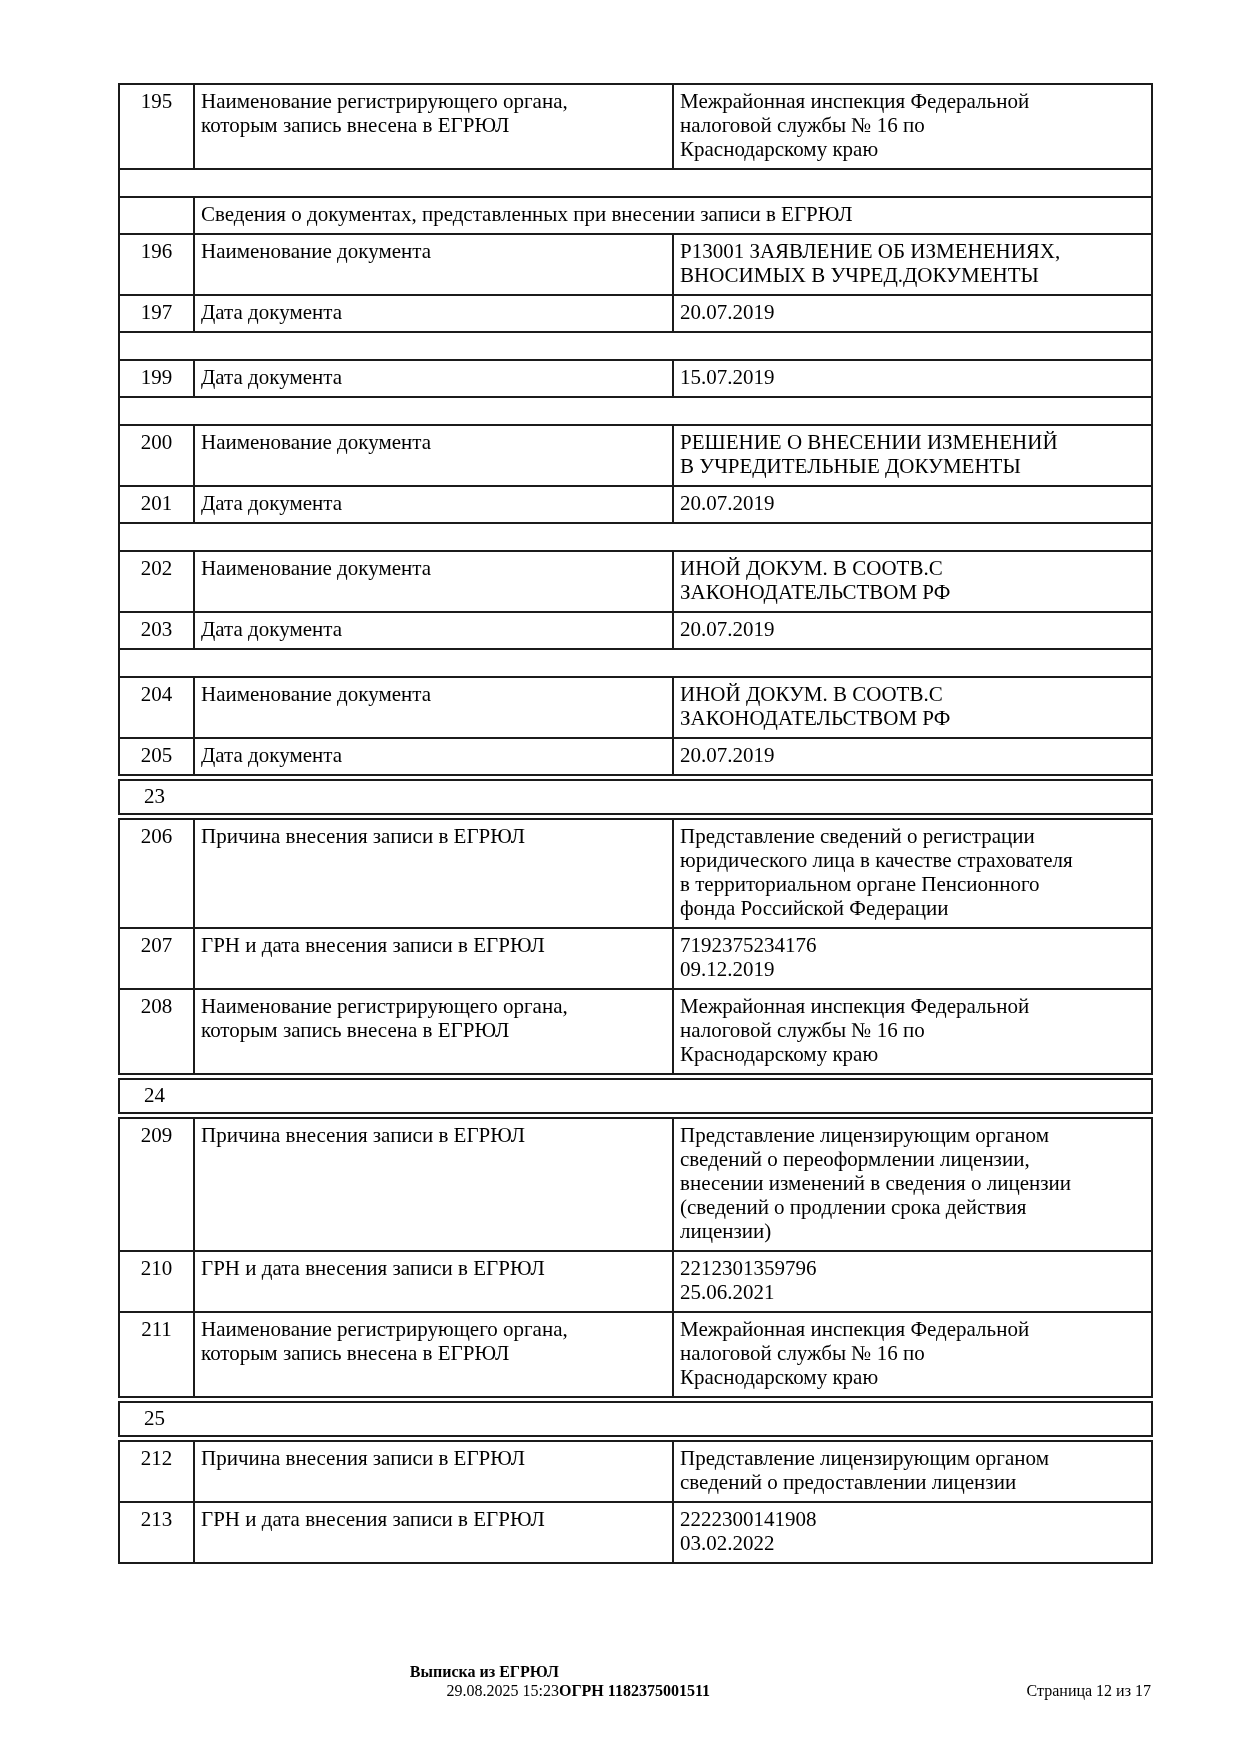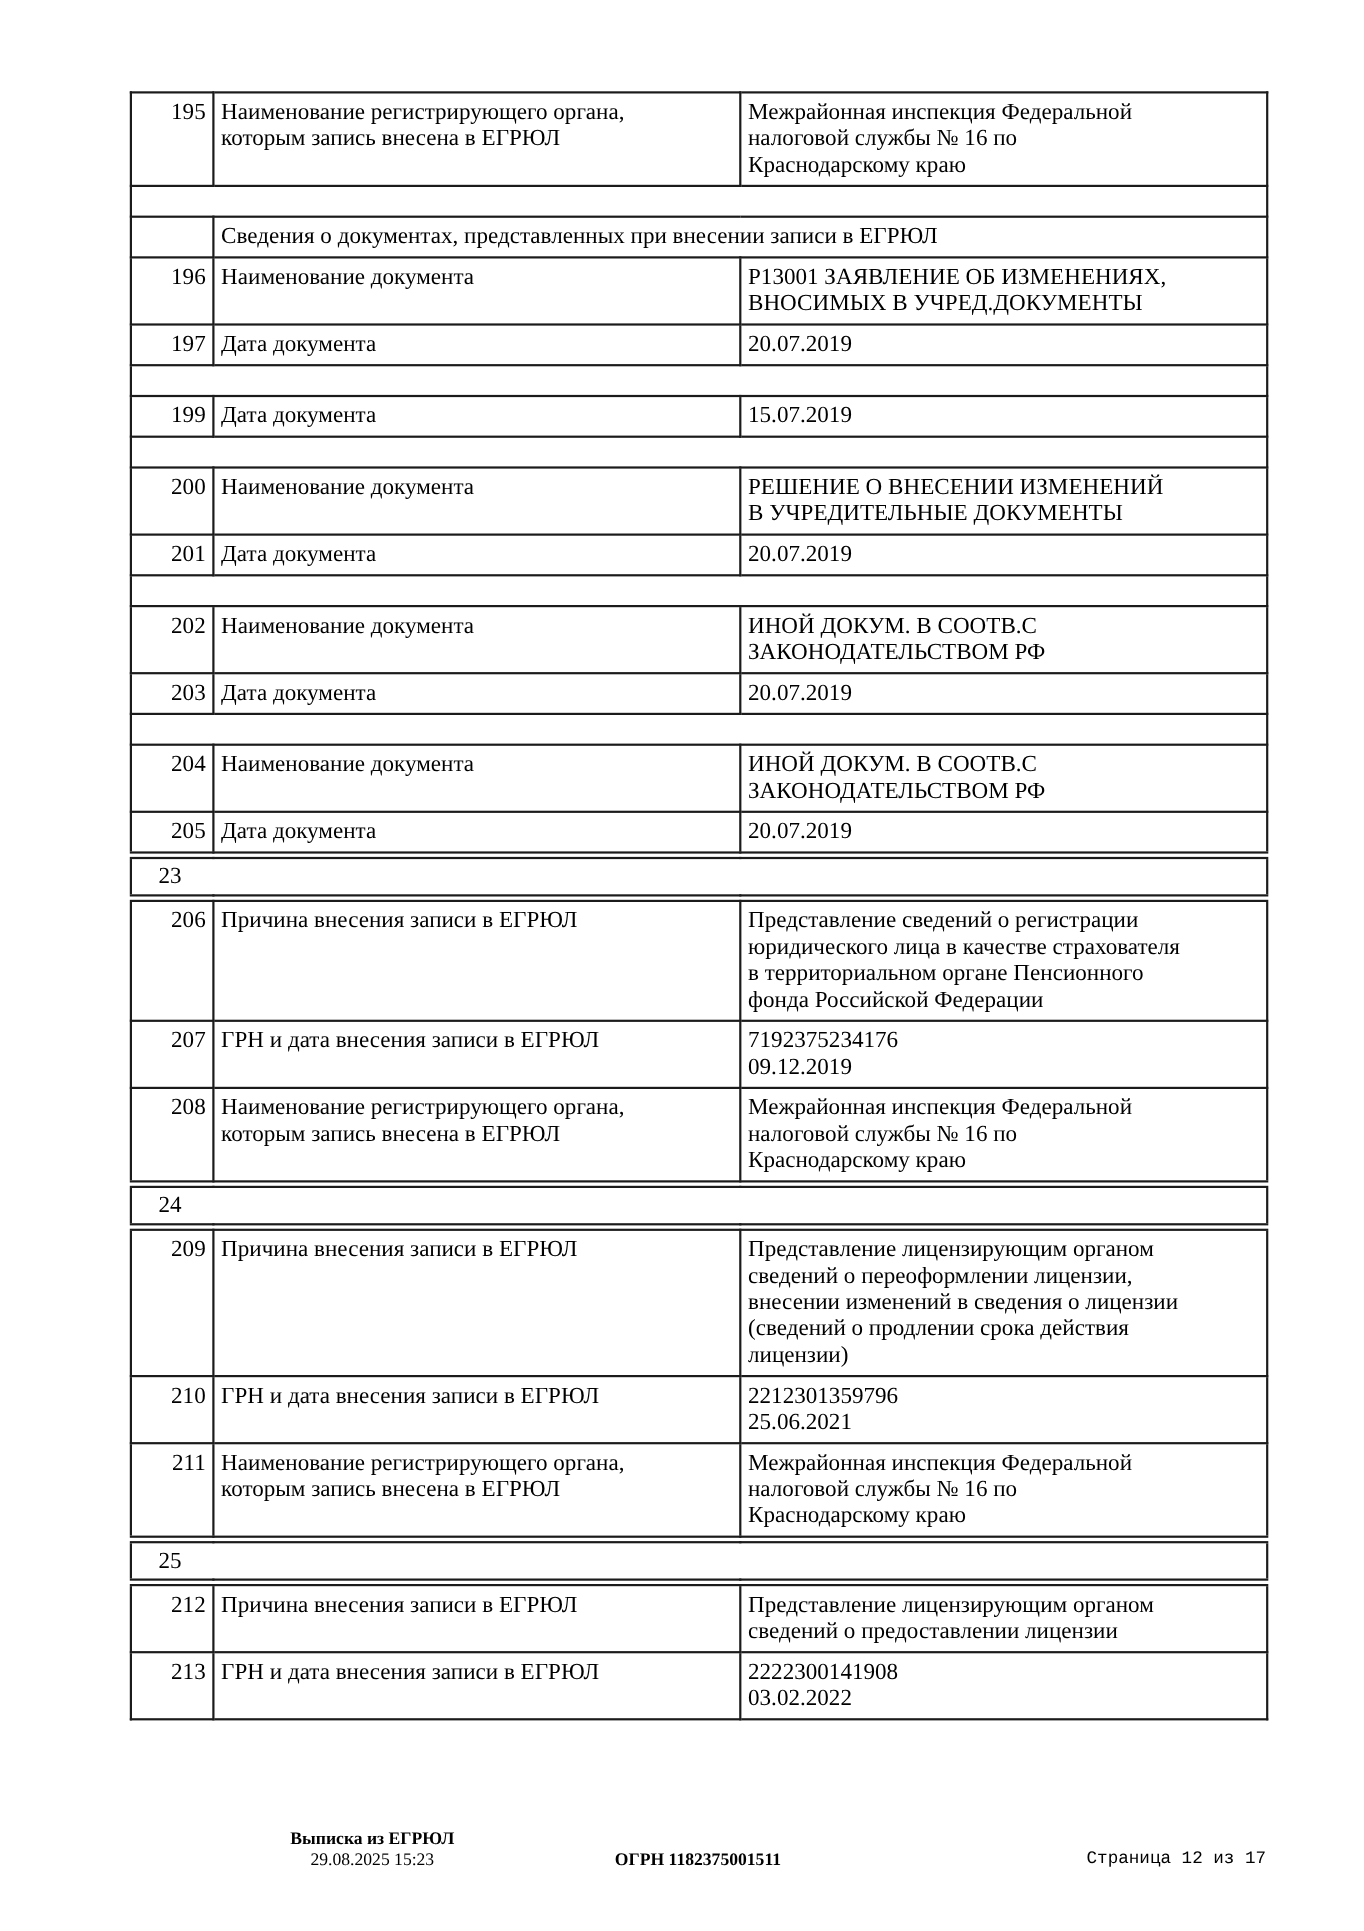--- a/index.html
+++ b/index.html
@@ -26,21 +26,21 @@
   }
   table.egrul td {
     border: 2px solid #1b1b1b;
     vertical-align: top;
     font-size: 21px;
     line-height: 24px;
     padding: 4px 6px 7px 6px;
     overflow: hidden;
   }
   td.cell-num {
-    text-align: right;
+    text-align: center;
     padding-left: 2px;
     padding-right: 2px;
   }
   td.cell-label,
   td.cell-value {
     white-space: pre-line;
   }
   td.cell-subheader {
     white-space: nowrap;
   }
@@ -59,23 +59,23 @@
     position: absolute;
     left: 118px;
     top: 1662px;
     width: 1033px;
     display: grid;
     grid-template-columns: 1fr auto 1fr;
     align-items: end;
     font-size: 16px;
     line-height: 19px;
   }
-  .footer .f-left { text-align: center; }
+  .footer .f-left { text-align: right; }
   .footer .f-center { text-align: center; font-weight: bold; }
-  .footer .f-right { text-align: right; font-family: Liberation Mono, monospace; }
+  .footer .f-right { text-align: right; }
   .footer .f-title { font-weight: bold; }
 </style>
 </head>
 <body>
 
 <div class="page">
 
   <table class="egrul">
     <colgroup>
       <col style="width:75px">

